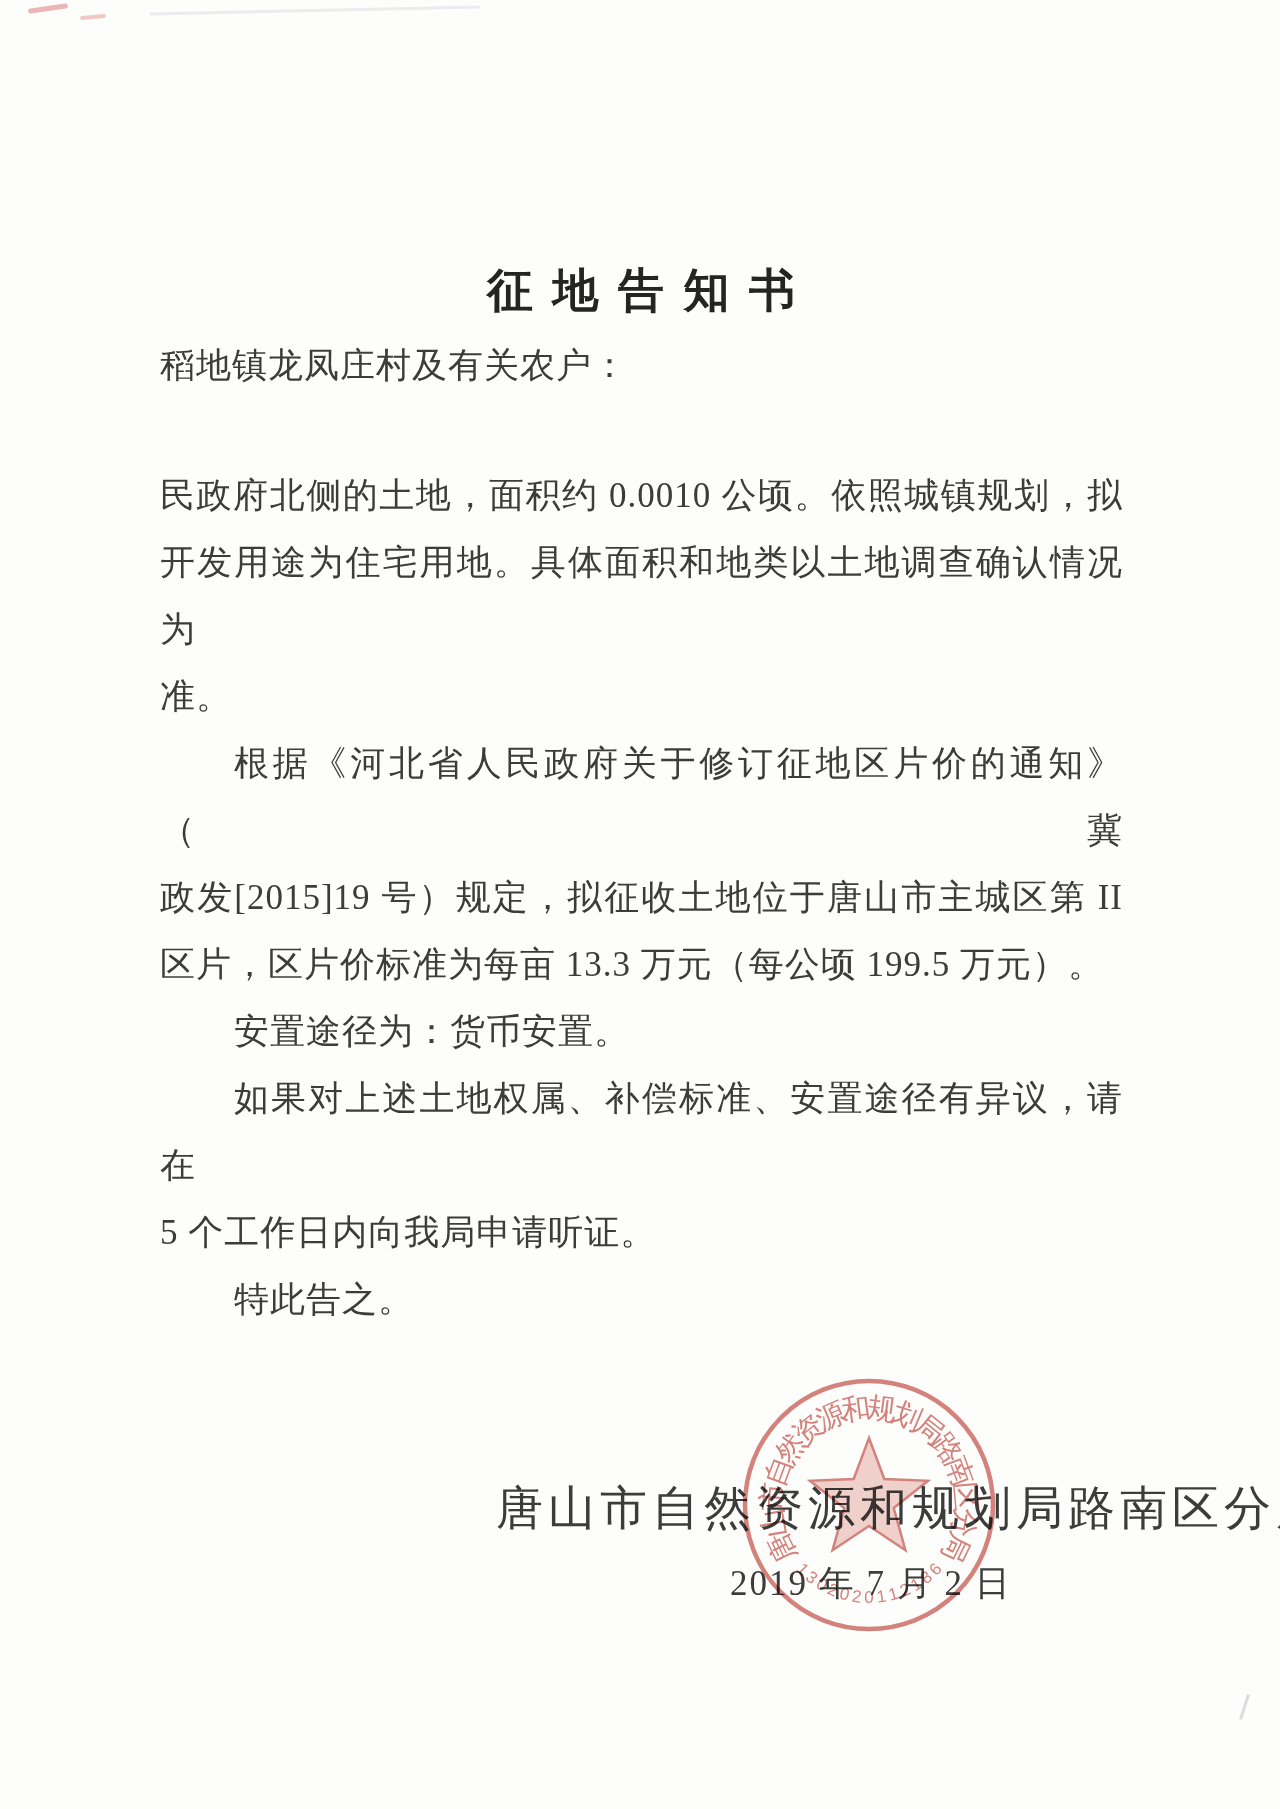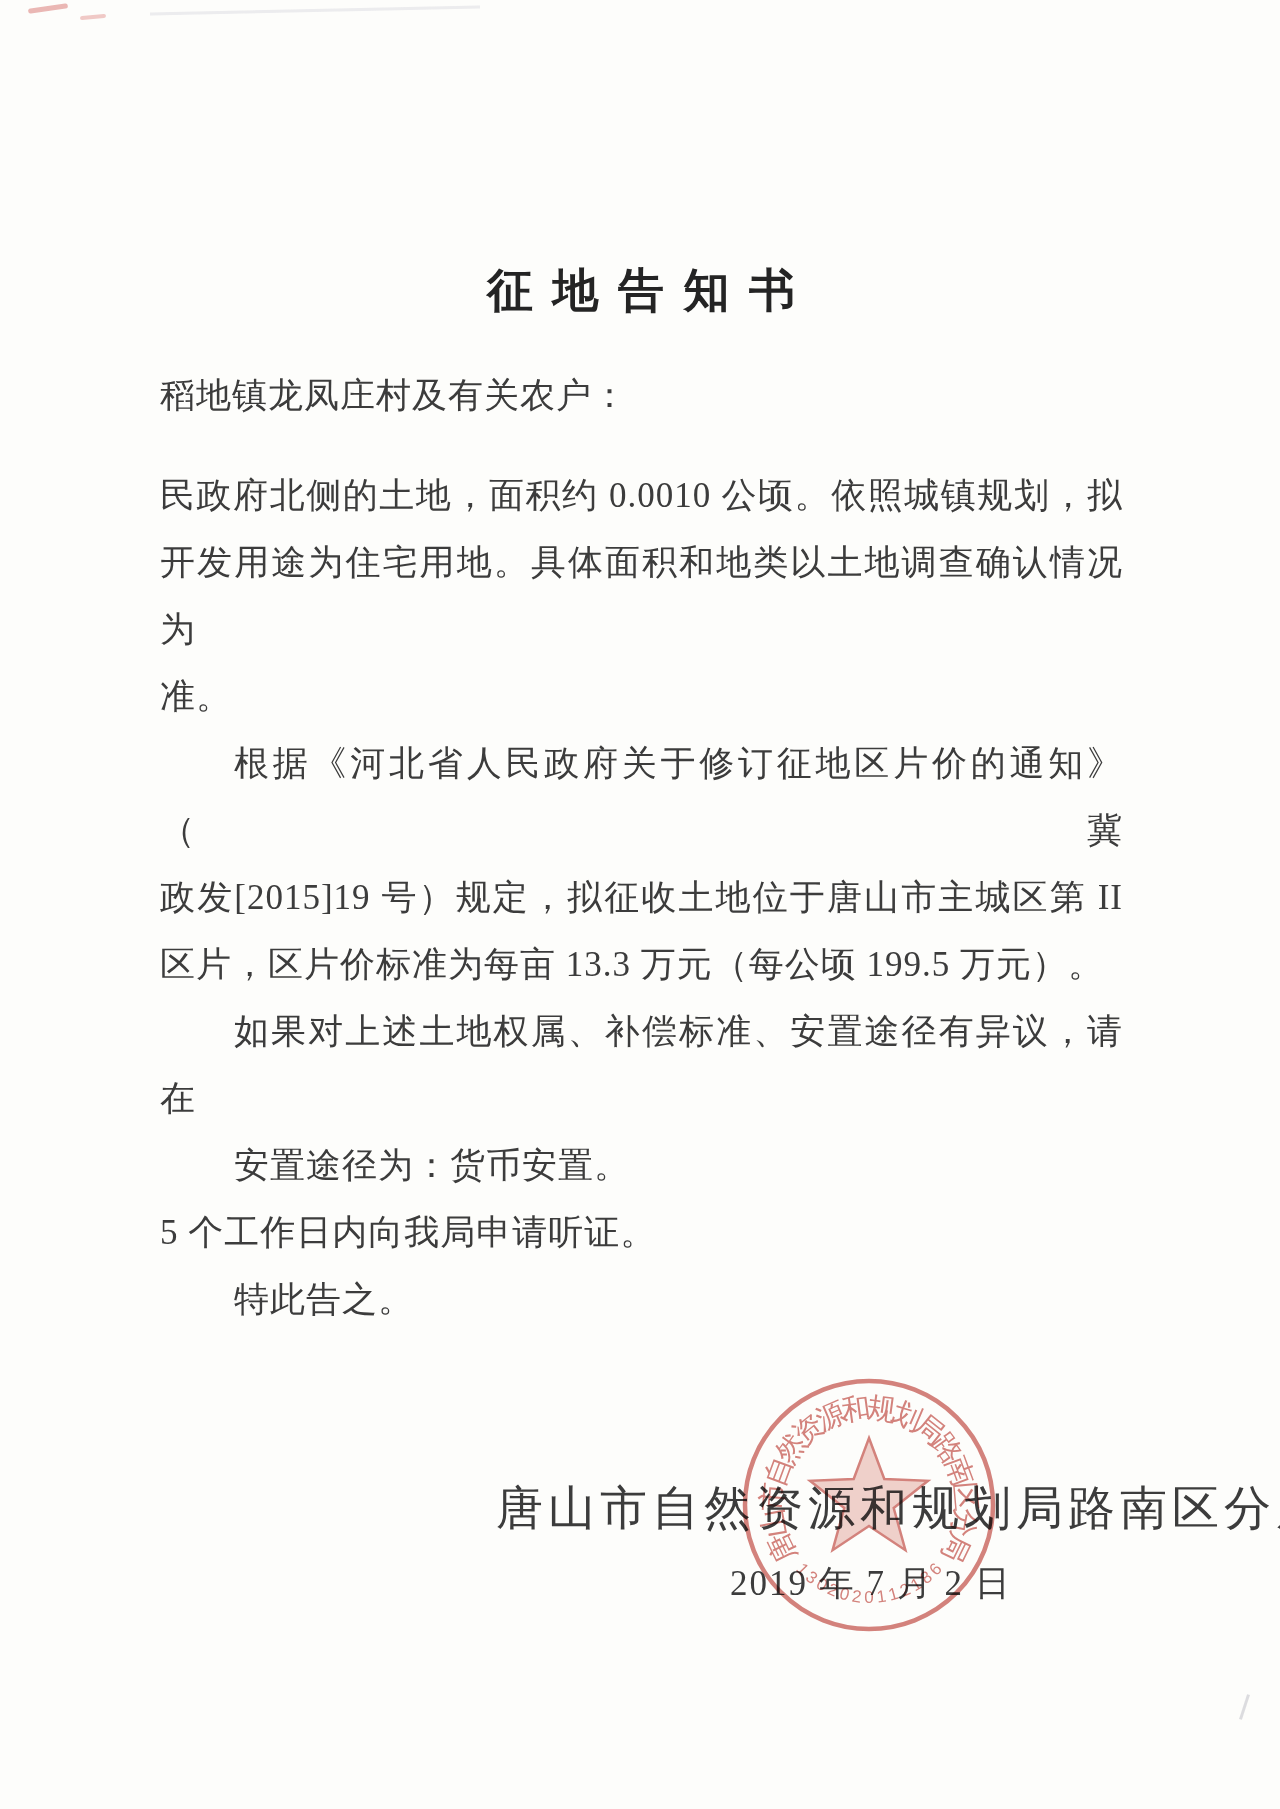--- a/index.html
+++ b/index.html
@@ -20,21 +20,21 @@
   .edge-mark{position:absolute;top:1694px;left:1243px;width:3px;height:26px;background:#d3d3d8;transform:rotate(18deg);opacity:.8;}
 
   .doc-title{
     position:absolute;top:266px;left:0;width:1190px;
     text-align:center;
     font-size:46px;font-weight:700;color:#242424;
     letter-spacing:4px;line-height:1.1;margin-left:48px;
   }
   .addressee{
     position:absolute;top:344px;left:160px;width:980px;
-    font-size:35px;letter-spacing:1px;line-height:44px;color:#3c3c3c;margin-top:30px;
+    font-size:35px;letter-spacing:1px;line-height:44px;color:#3c3c3c;
   }
   .body-block{
     position:absolute;top:462px;left:160px;width:963px;
   }
   .ln{
     font-size:35px;line-height:67px;letter-spacing:1px;
     color:#3c3c3c;white-space:nowrap;
   }
   .ln.fill{
     white-space:normal;
@@ -78,22 +78,22 @@
 
   <div class="addressee">稻地镇龙凤庄村及有关农户：</div>
 
   <div class="body-block">
     <div class="ln fill">民政府北侧的土地，面积约 0.0010 公顷。依照城镇规划，拟</div>
     <div class="ln fill">开发用途为住宅用地。具体面积和地类以土地调查确认情况为</div>
     <div class="ln">准。</div>
     <div class="ln ind fill">根据《河北省人民政府关于修订征地区片价的通知》（冀</div>
     <div class="ln fill">政发[2015]19 号）规定，拟征收土地位于唐山市主城区第 II</div>
     <div class="ln">区片，区片价标准为每亩 13.3 万元（每公顷 199.5 万元）。</div>
+    <div class="ln ind">安置途径为：货币安置。</div>
     <div class="ln ind fill">如果对上述土地权属、补偿标准、安置途径有异议，请在</div>
-    <div class="ln ind">安置途径为：货币安置。</div>
     <div class="ln">5 个工作日内向我局申请听证。</div>
     <div class="ln ind">特此告之。</div>
   </div>
 
   <div class="signature">唐山市自然资源和规划局路南区分局</div>
   <div class="doc-date">2019 年 7 月 2 日</div>
 
   <svg class="seal" viewBox="0 0 266 266" xmlns="http://www.w3.org/2000/svg">
     <circle class="seal-ring" cx="133" cy="133" r="124"></circle>
     <path class="seal-star" d="M133,66 L148.3,107 L192,108.8 L157.7,136 L169.4,178.2 L133,154 L96.6,178.2 L108.3,136 L74,108.8 L117.7,107 Z"></path>

